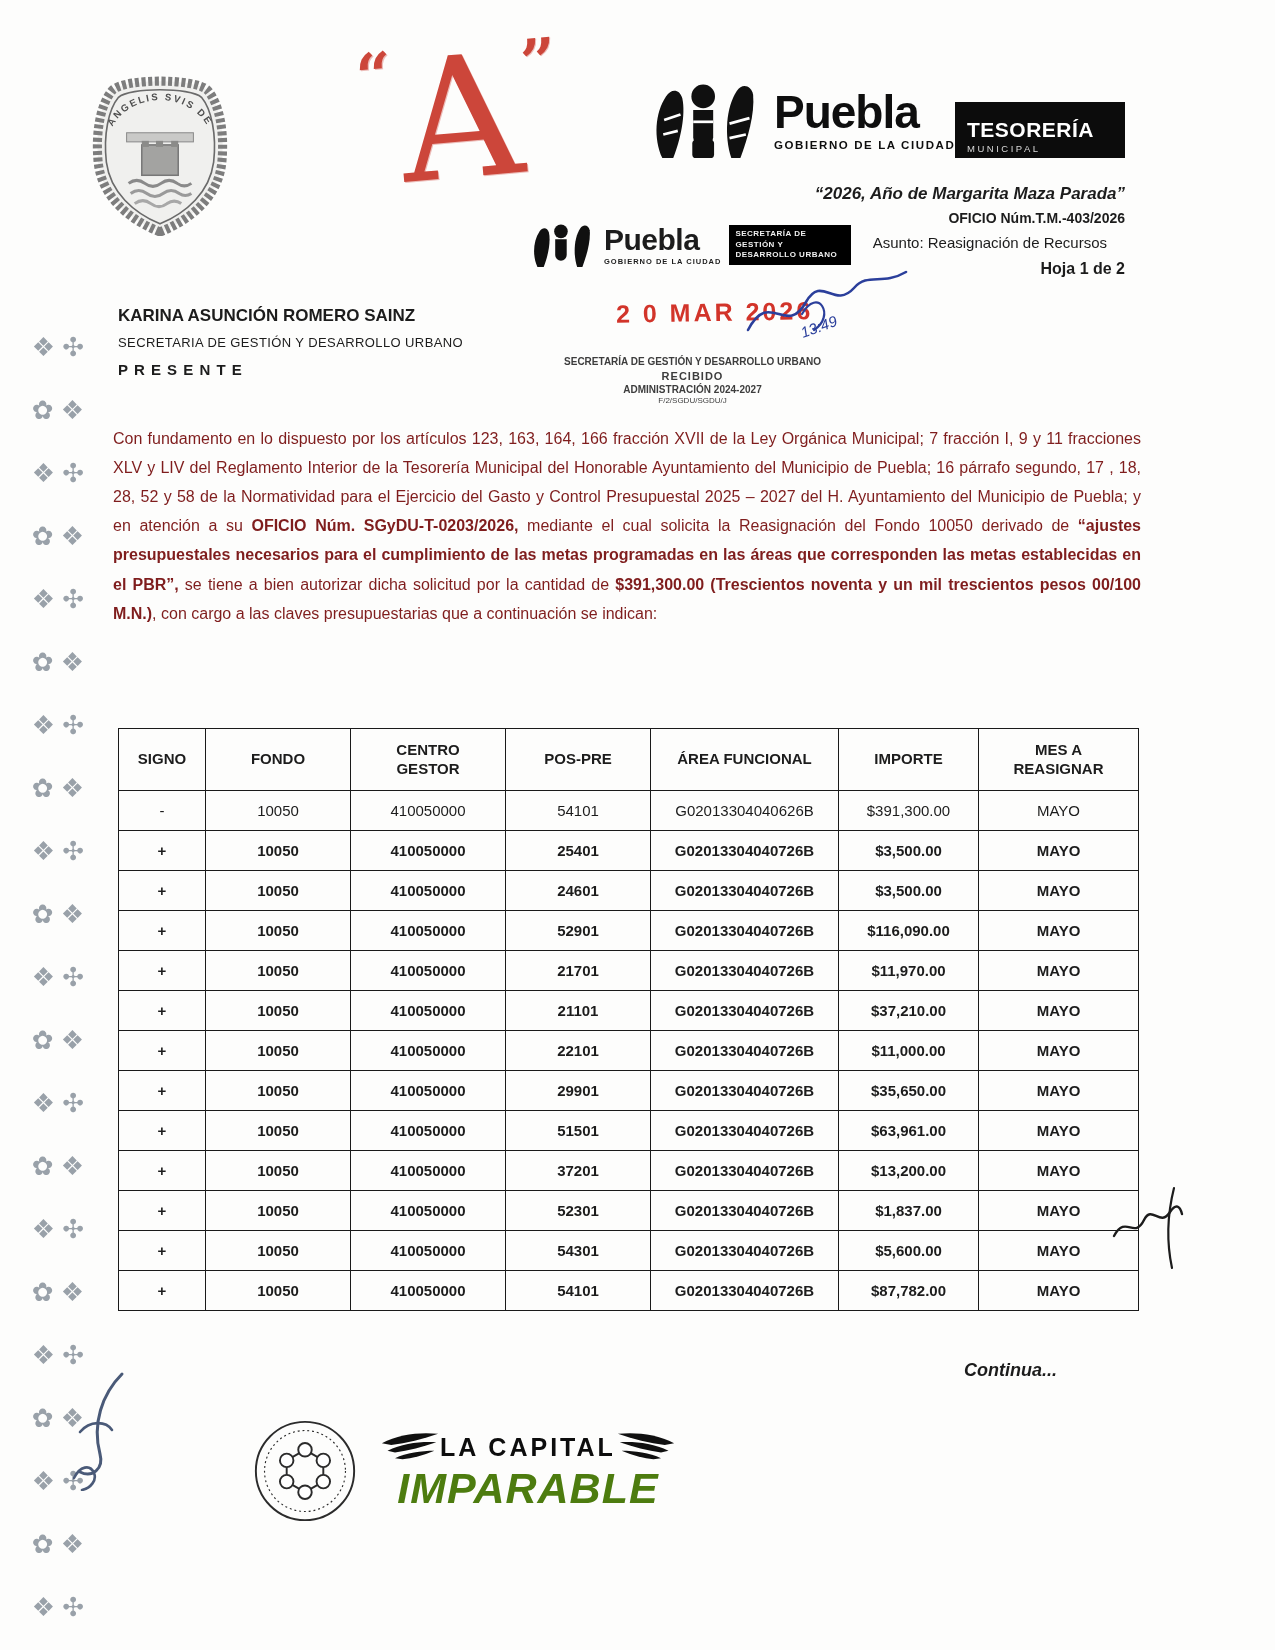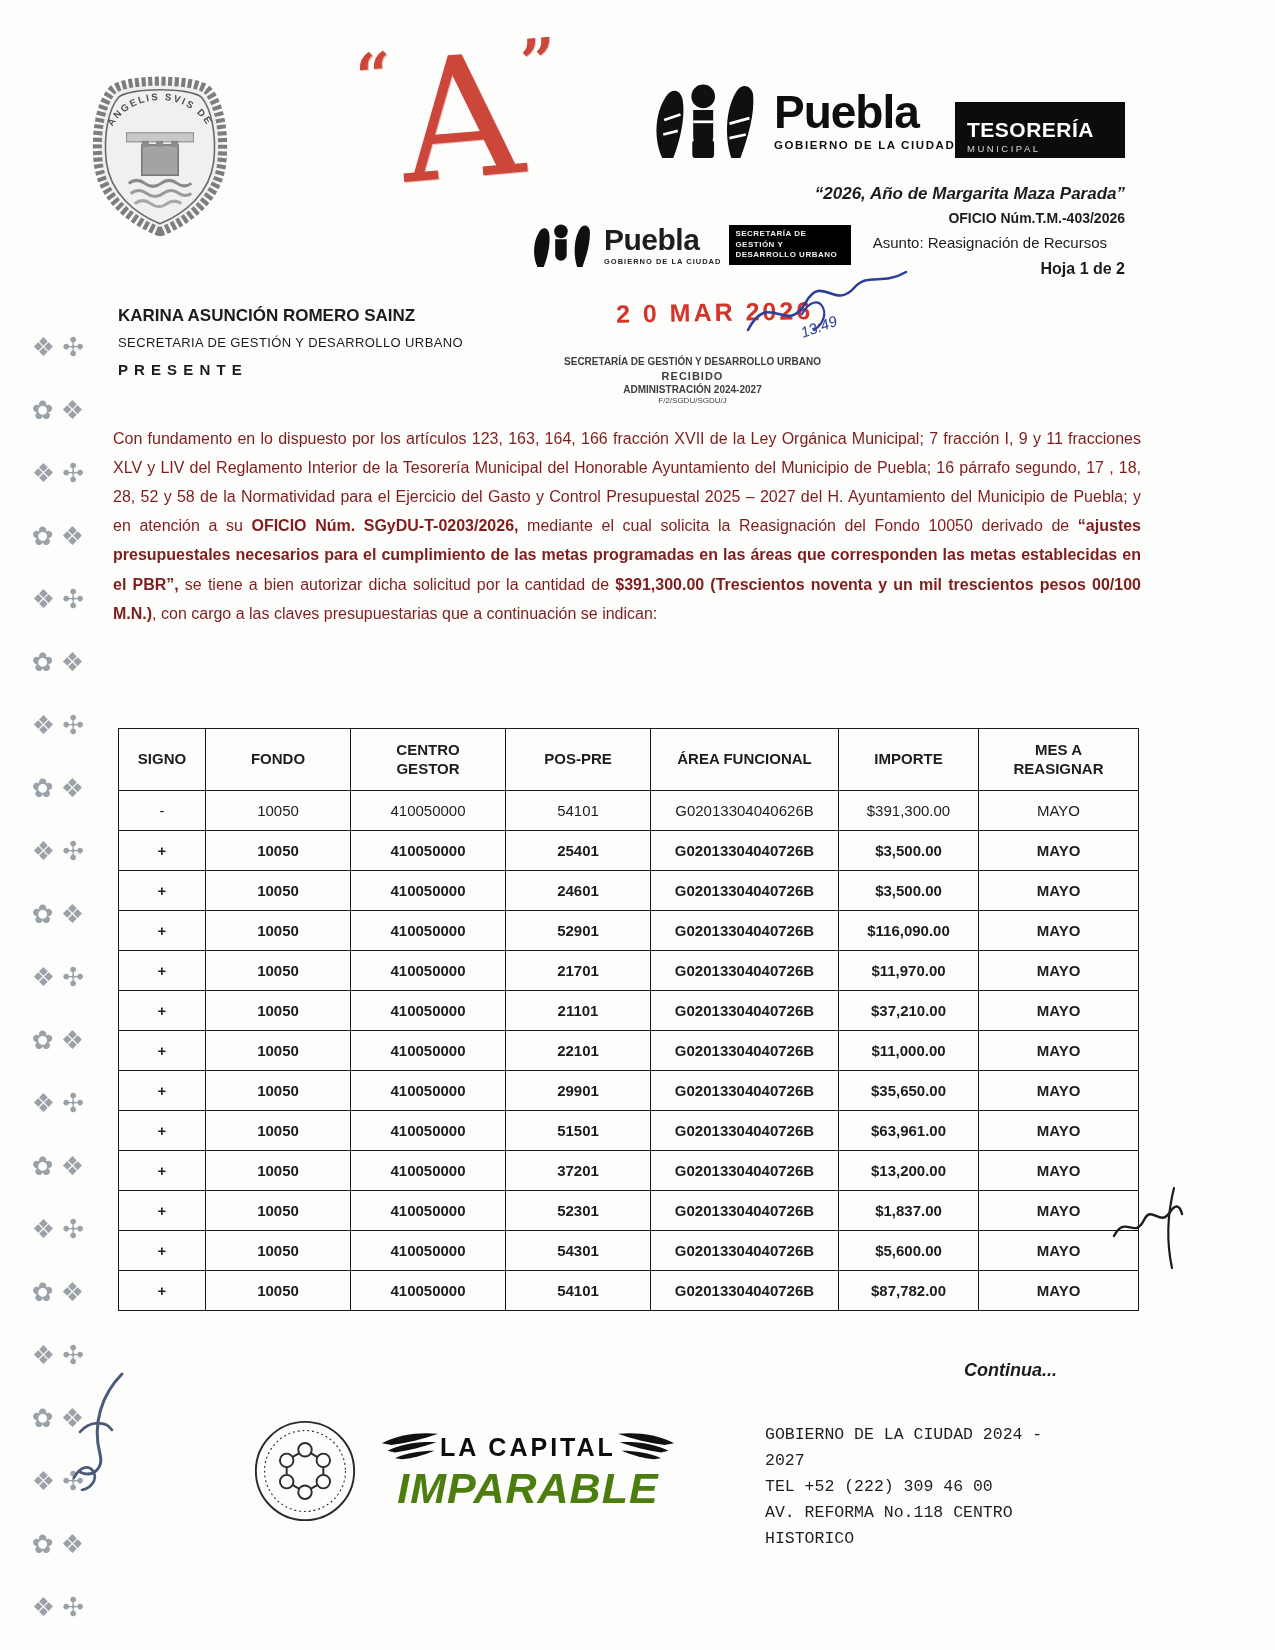--- a/index.html
+++ b/index.html
@@ -416,21 +416,14 @@
         <svg class="wing right" viewBox="0 0 64 34">
           <path d="M2,14 C20,4 44,2 62,4 C46,10 28,14 12,16 Z" fill="#101010"></path>
           <path d="M8,22 C24,14 44,12 60,13 C46,18 30,22 16,24 Z" fill="#101010"></path>
           <path d="M16,30 C28,24 44,22 58,22 C46,27 34,30 24,31 Z" fill="#101010"></path>
         </svg>
       </div>
       <div class="cap-bottom">IMPARABLE</div>
     </div>
   </div>
 
-  <div class="footer-address">
-    <div>GOBIERNO DE LA CIUDAD 2024 -</div>
-    <div>2027</div>
-    <div>TEL +52 (222) 309 46 00</div>
-    <div>AV. REFORMA No.118 CENTRO</div>
-    <div>HISTORICO</div>
-  </div>
 
 </div>
 
 </body></html>

